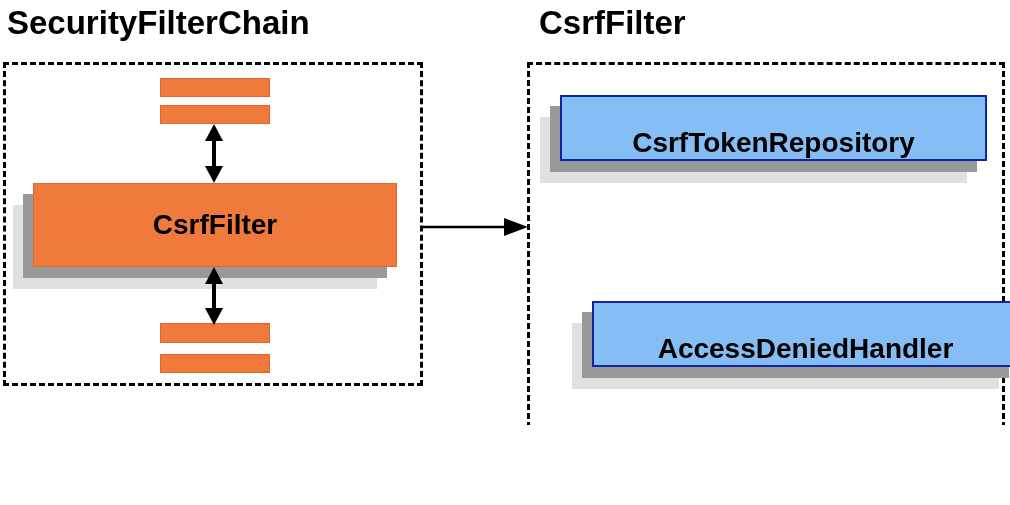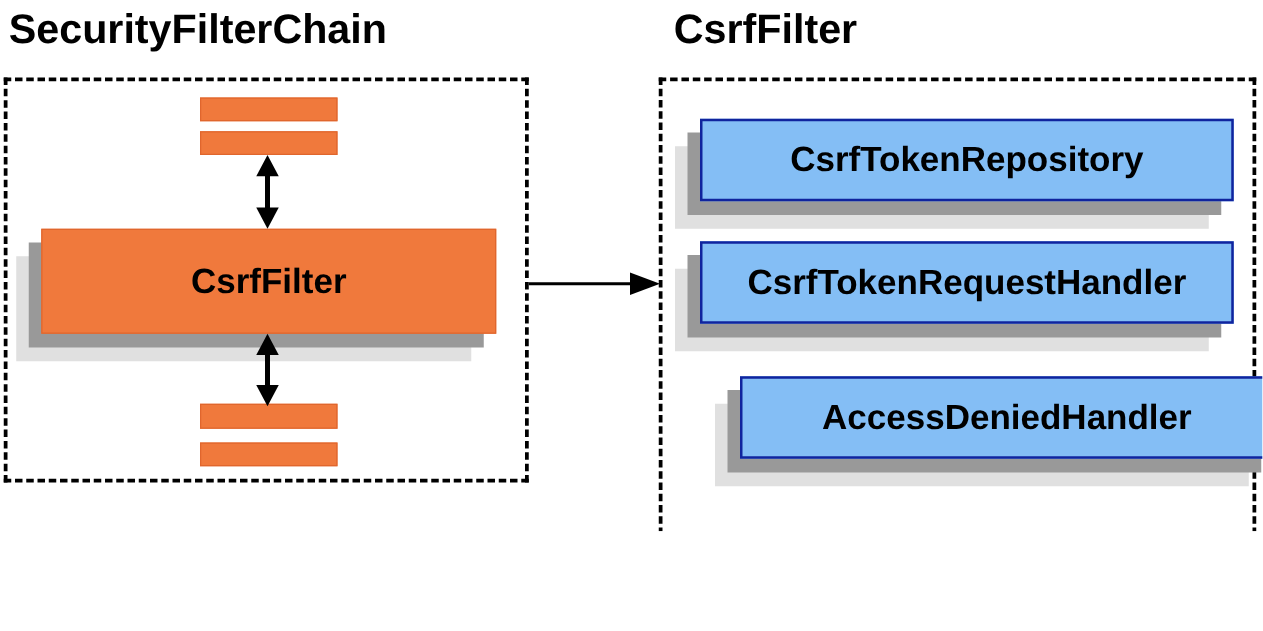--- a/index.html
+++ b/index.html
@@ -77,21 +77,21 @@
 
   .component {
     position: absolute;
     left: 560px;
     width: 427px;
     height: 66px;
     background: var(--blue-fill);
     border: 2px solid var(--blue-border);
     box-shadow: -10px 11px 0 var(--shadow-dark), -20px 22px 0 var(--shadow-light);
     display: flex;
-    align-items: center;
+    align-items: flex-end;
     justify-content: center;
   }
   .c1 { top: 95px; }
   .c2 { top: 193px; }
   .c3 { top: 301px; margin-left: 32px; }
   .c4 { top: 393px; }
 
   .arrows-layer {
     position: absolute;
     left: 0;
@@ -122,23 +122,20 @@
   <div class="bar bar4"></div>
 
   <div class="csrf-box">
     <span class="label">CsrfFilter</span>
   </div>
 
   <div class="component c1">
     <span class="label">CsrfTokenRepository</span>
   </div>
 
-  <div class="component c2">
-    <span class="label">CsrfTokenRequestHandler</span>
-  </div>
 
   <div class="component c3">
     <span class="label">AccessDeniedHandler</span>
   </div>
 
 
   <svg class="arrows-layer" viewBox="0 0 1010 505" xmlns="http://www.w3.org/2000/svg">
 
     <g>
       <line x1="214" y1="139" x2="214" y2="168" stroke-width="4"></line>

